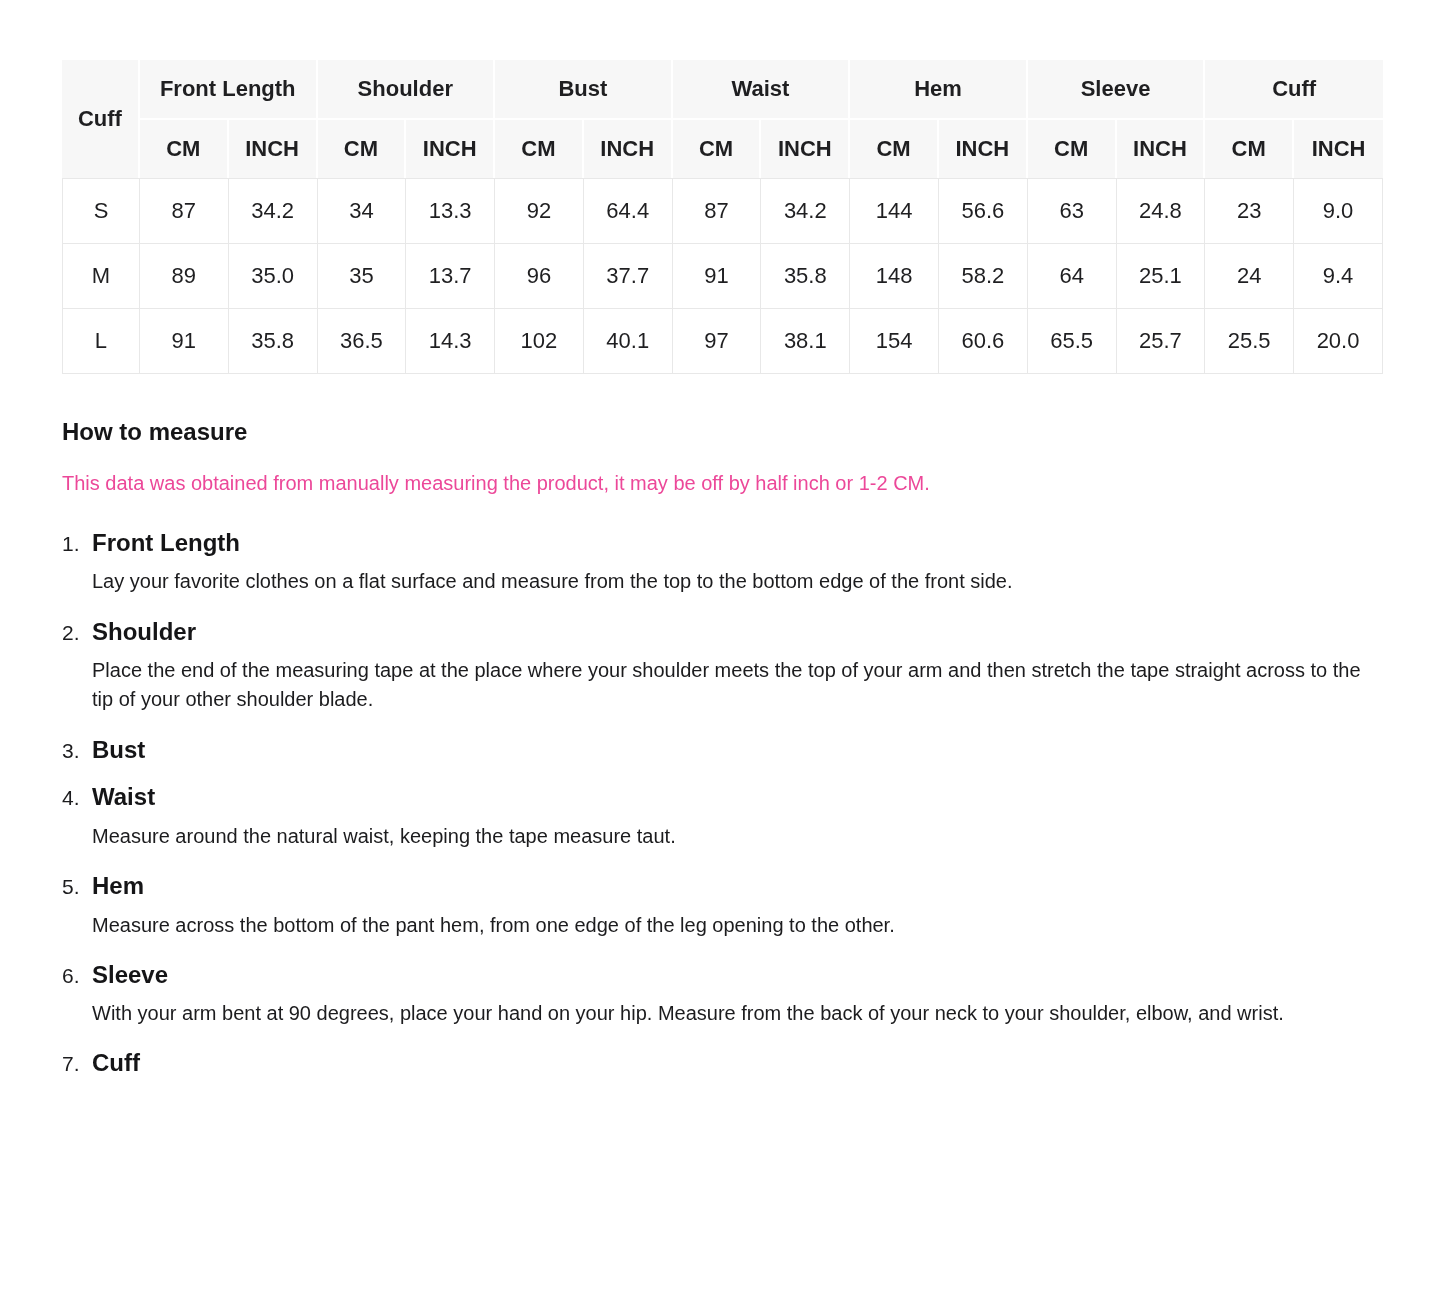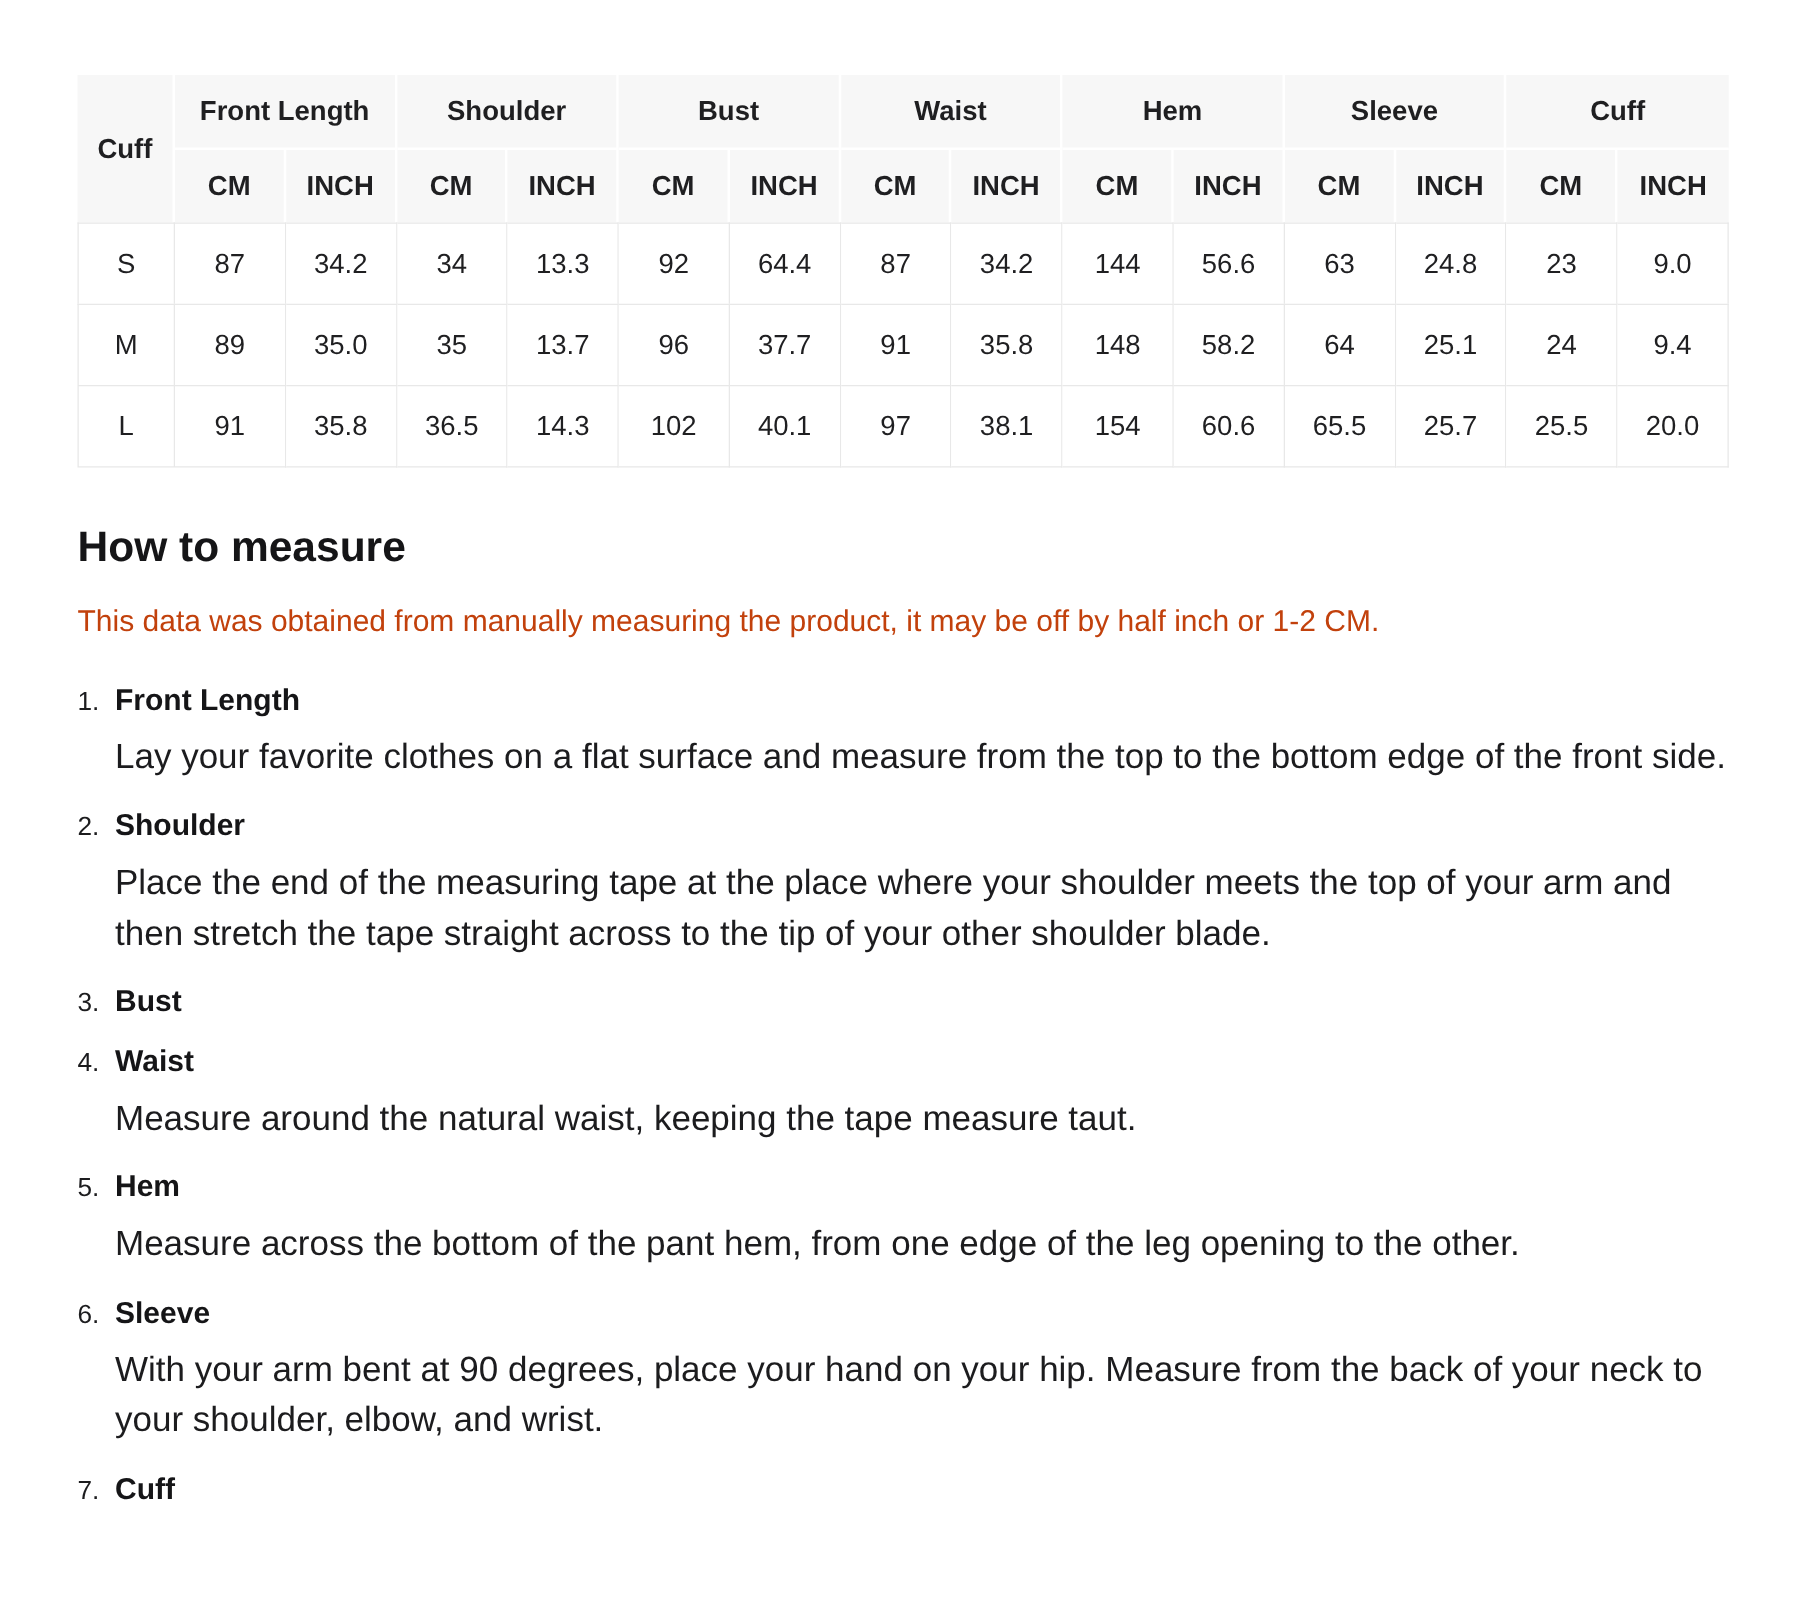--- a/index.html
+++ b/index.html
@@ -44,31 +44,31 @@
     padding: 19px 6px;
     border-top: 1px solid #e8e8e8;
     border-right: 1px solid #e8e8e8;
     font-weight: 400;
   }
   tbody td:first-child { border-left: 1px solid #e8e8e8; }
   tbody tr:last-child td { border-bottom: 1px solid #e8e8e8; }
 
   
   h2.section-title {
-    font-size: 34px;
+    font-size: 24px;
     font-weight: 700;
     line-height: 1.2;
     margin: 44px 0 22px 0;
     color: #151517;
   }
   p.intro-text {
-    font-size: 24px;
+    font-size: 20px;
     line-height: 1.45;
     margin: 0 0 28px 0;
-    color: #c2410c;
+    color: #ec4899;
   }
   .steps { margin: 0; padding: 0; }
   .step {
     display: flex;
     align-items: flex-start;
     margin-bottom: 6px;
   }
   .step-num {
     flex: 0 0 30px;
     font-size: 21px;
@@ -78,21 +78,21 @@
   }
   .step-body { flex: 1 1 auto; }
   .step-title {
     font-size: 24px;
     font-weight: 700;
     line-height: 1.4;
     margin: 0 0 8px 0;
     color: #151517;
   }
   .step-desc {
-    font-size: 28px;
+    font-size: 20px;
     line-height: 1.46;
     margin: 0 0 12px 0;
     color: #1c1c1e;
   }
   .step-desc:empty { margin: 0; }
 </style>
 </head>
 <body>
 
 <div class="page">

